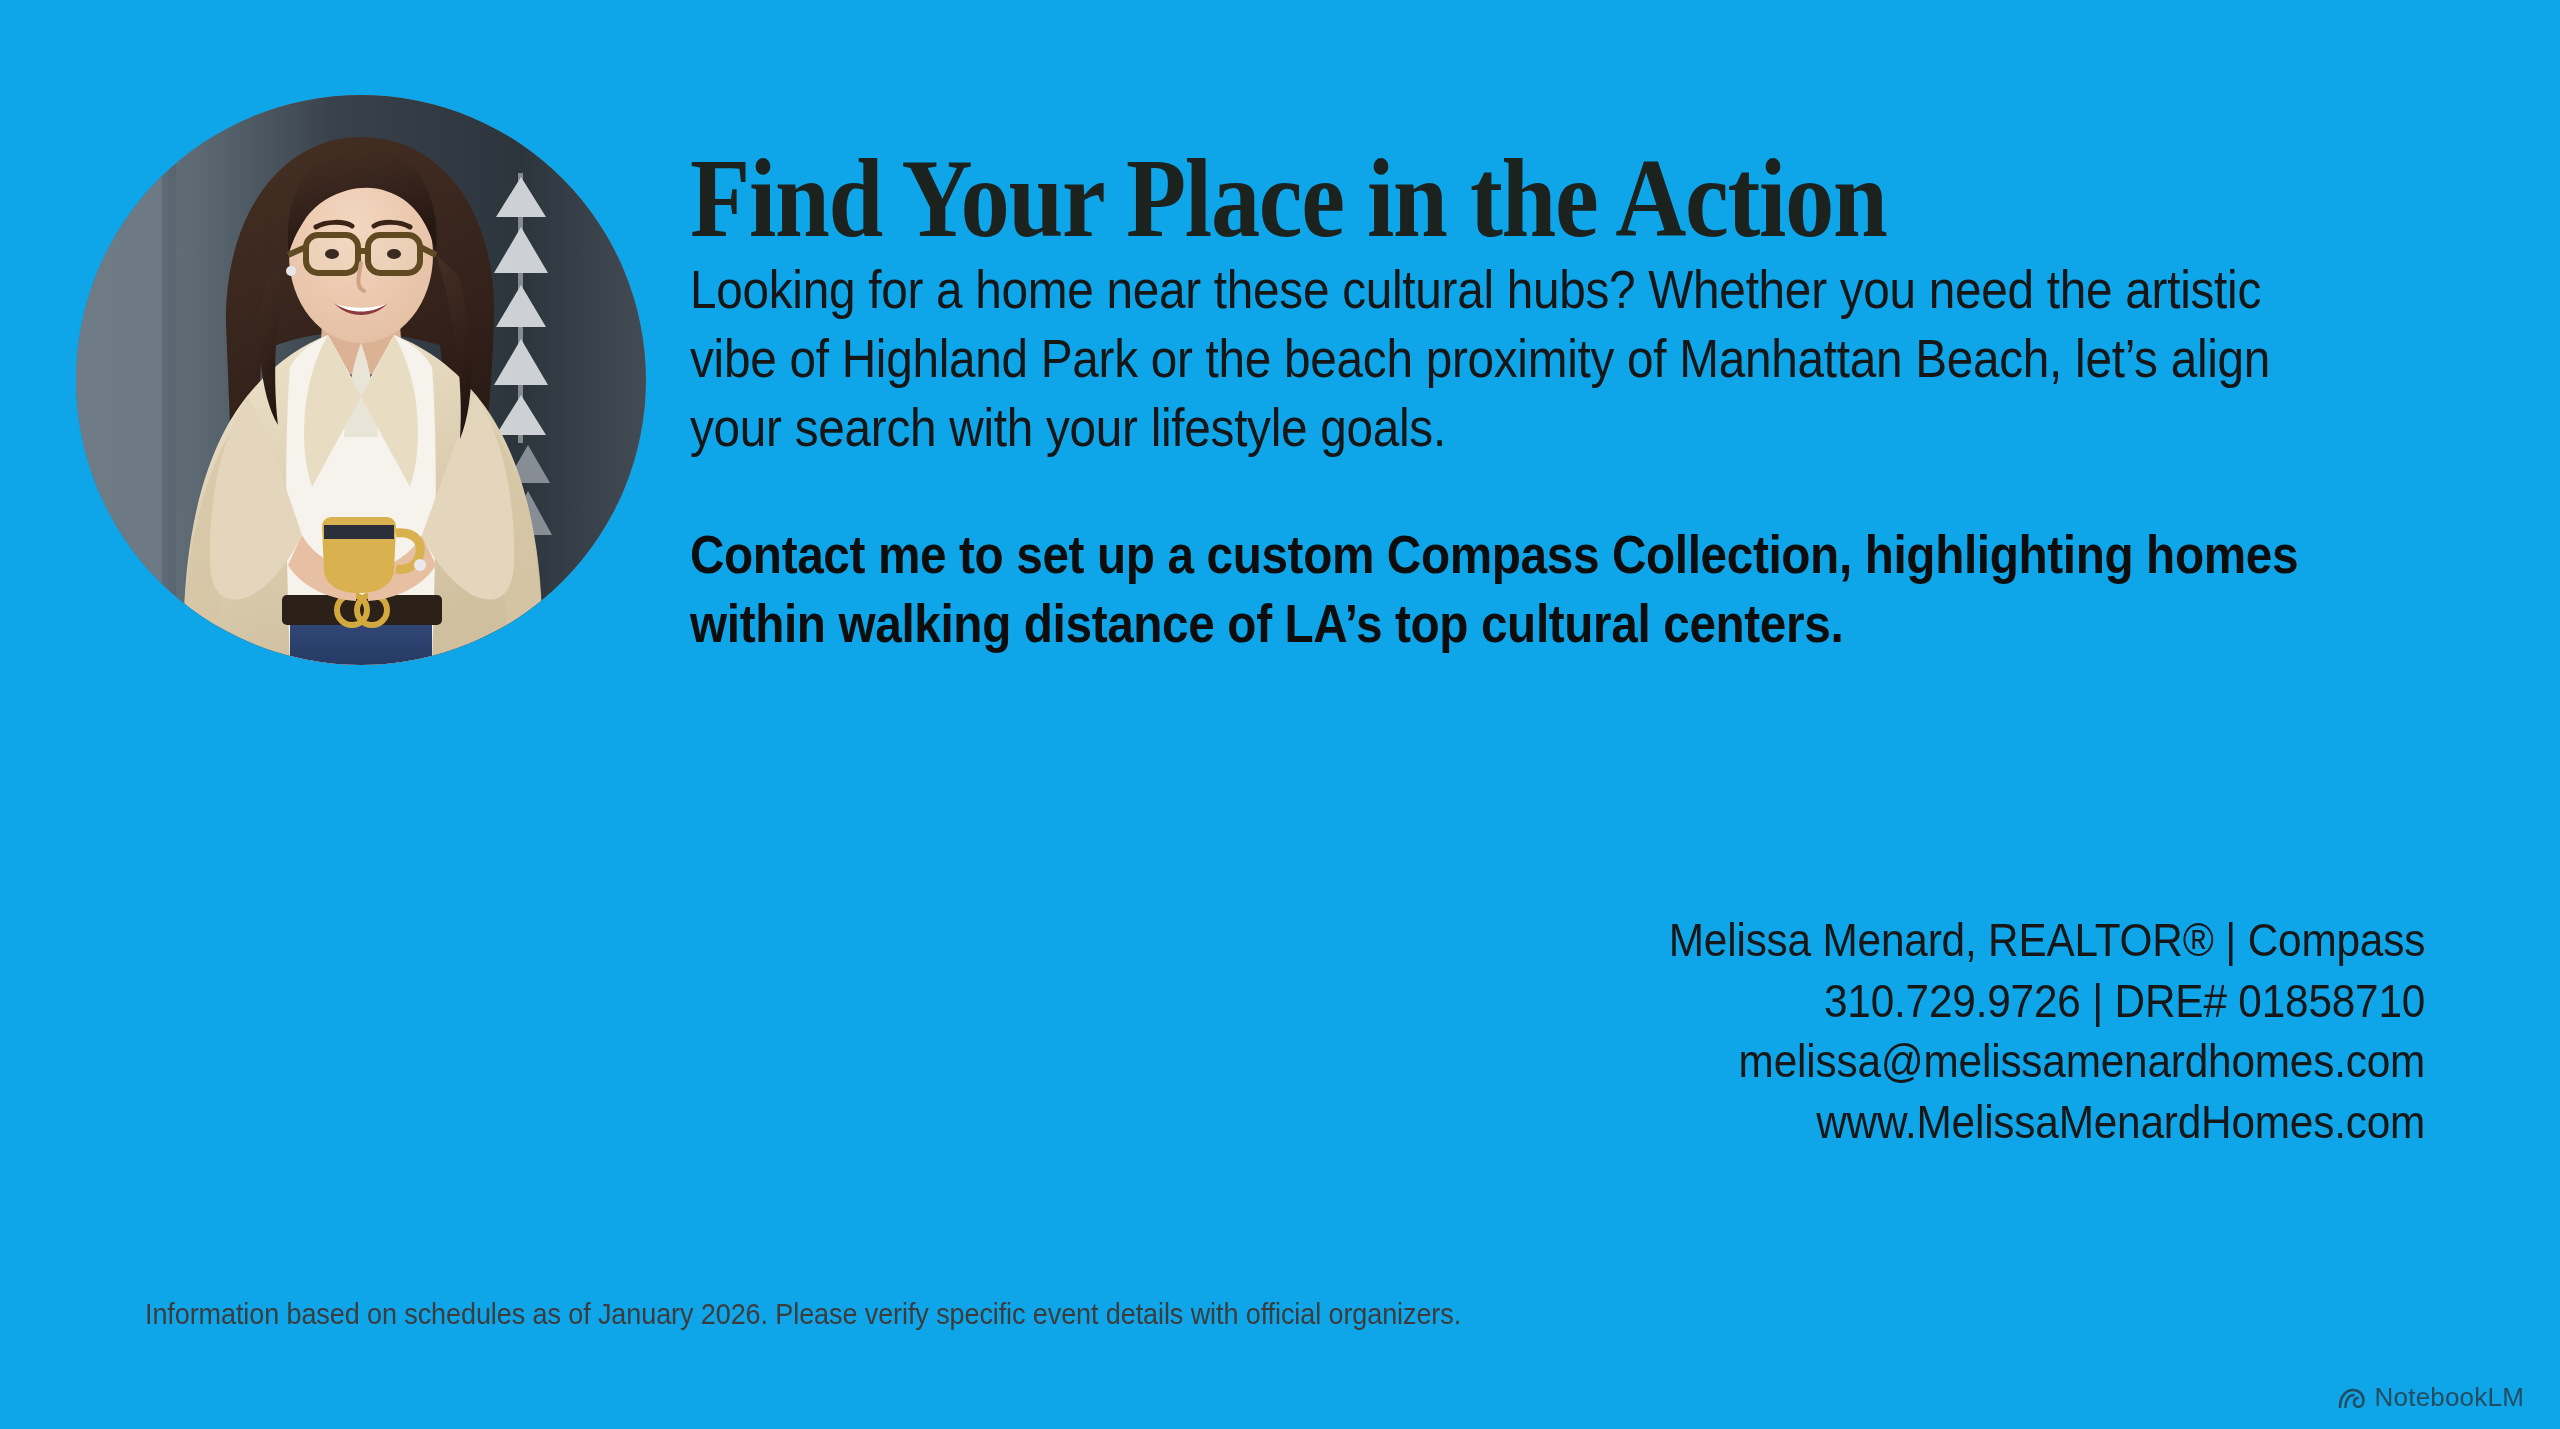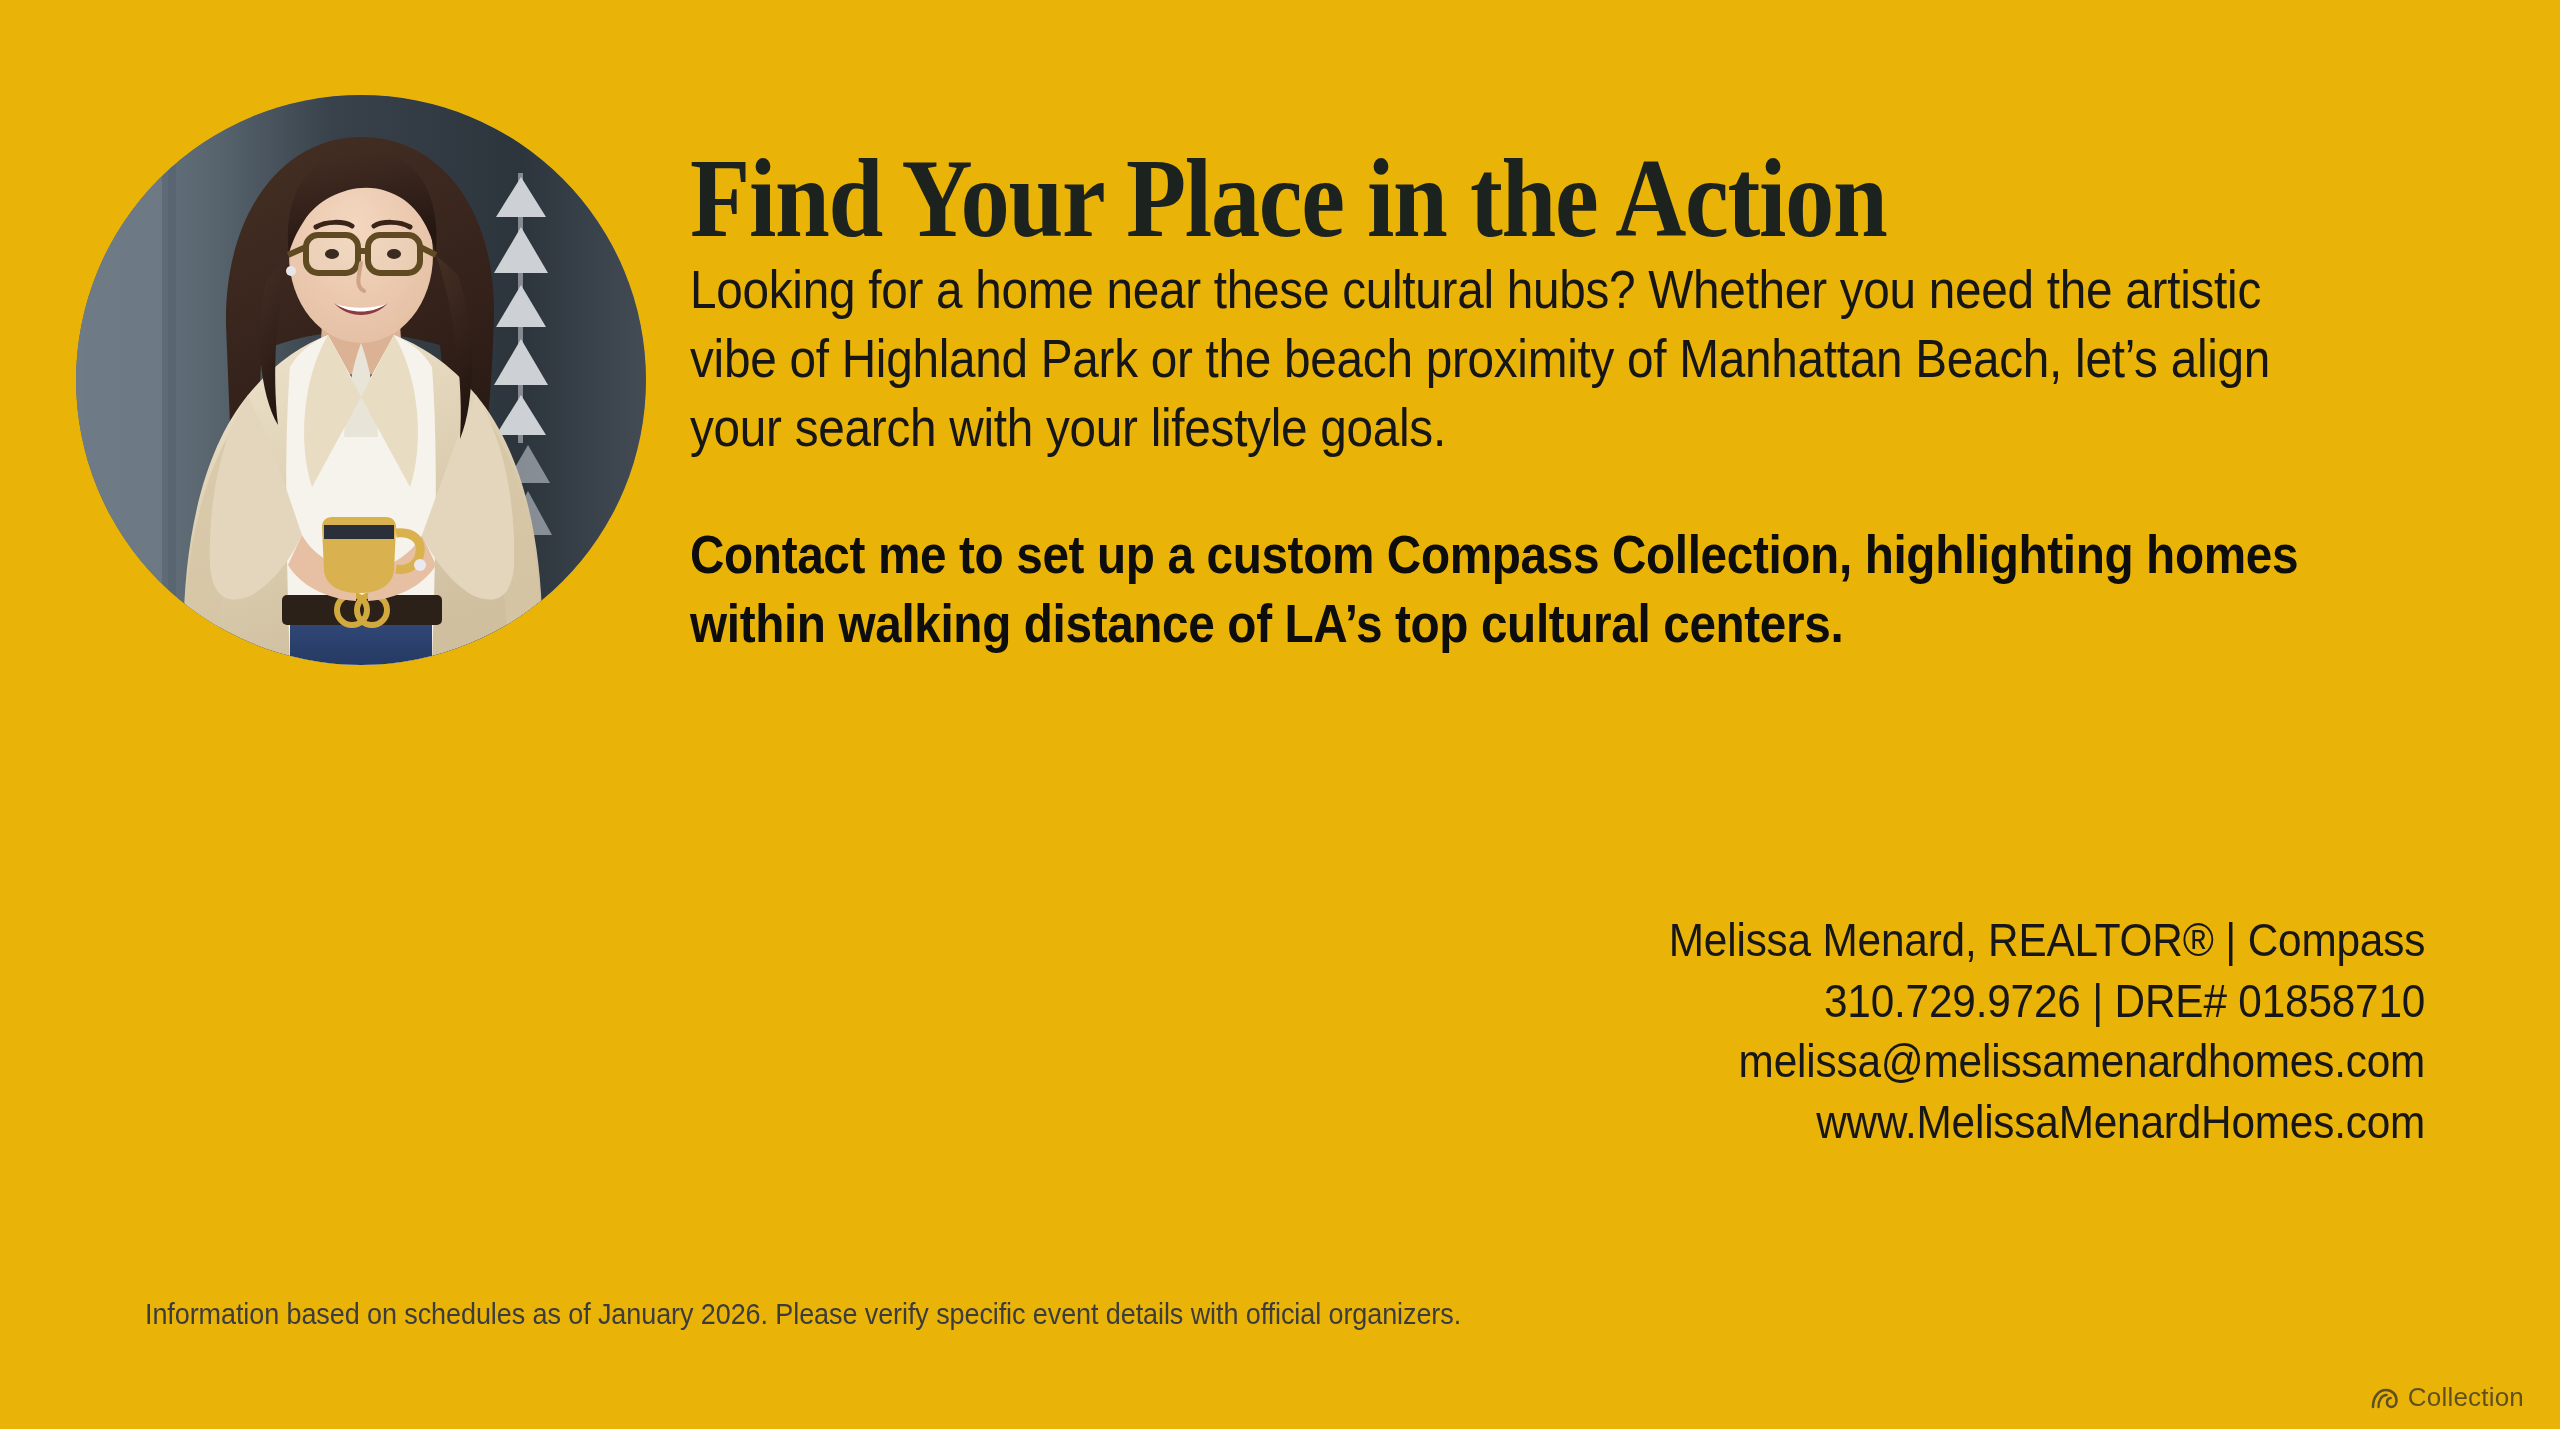--- a/index.html
+++ b/index.html
@@ -6,21 +6,21 @@
   * { margin:0; padding:0; box-sizing:border-box; }
   html, body {
     width:2560px; height:1429px;
     background:#ffffff;
     font-family:"Liberation Sans", sans-serif;
     overflow:hidden;
   }
   .slide {
     position:relative;
     width:2560px; height:1429px;
-    background:#eab308;
+    background:#0ea5e9;
   }
 
   
   .portrait {
     position:absolute;
     left:76px; top:95px;
     width:570px; height:570px;
     border-radius:50%;
     overflow:hidden;
     background:#5f6c78;
@@ -268,16 +268,16 @@
   <div class="footnote">Information based on schedules as of January 2026. Please verify specific event details with official organizers.</div>
 
   <div class="watermark">
     <span>
       <svg class="wm-icon" viewBox="0 0 28 24" xmlns="http://www.w3.org/2000/svg">
         <path d="M2 21 C2 10.5 8 4 15 4 C21 4 25.5 8.5 25.5 14.5 C25.5 18 23.5 21 20.5 21
                  C18 21 16 19 16 16.2 C16 13.8 17.6 12 19.6 12" fill="none" stroke="#2b2b2b" stroke-width="2.6" stroke-linecap="round"></path>
         <path d="M7.5 21 C7.5 13.5 11 9 15.6 9" fill="none" stroke="#2b2b2b" stroke-width="2.4" stroke-linecap="round"></path>
       </svg>
     </span>
-    <span class="wm-label">Collection</span>
+    <span class="wm-label">NotebookLM</span>
   </div>
 
 </div>
 
 </body></html>

